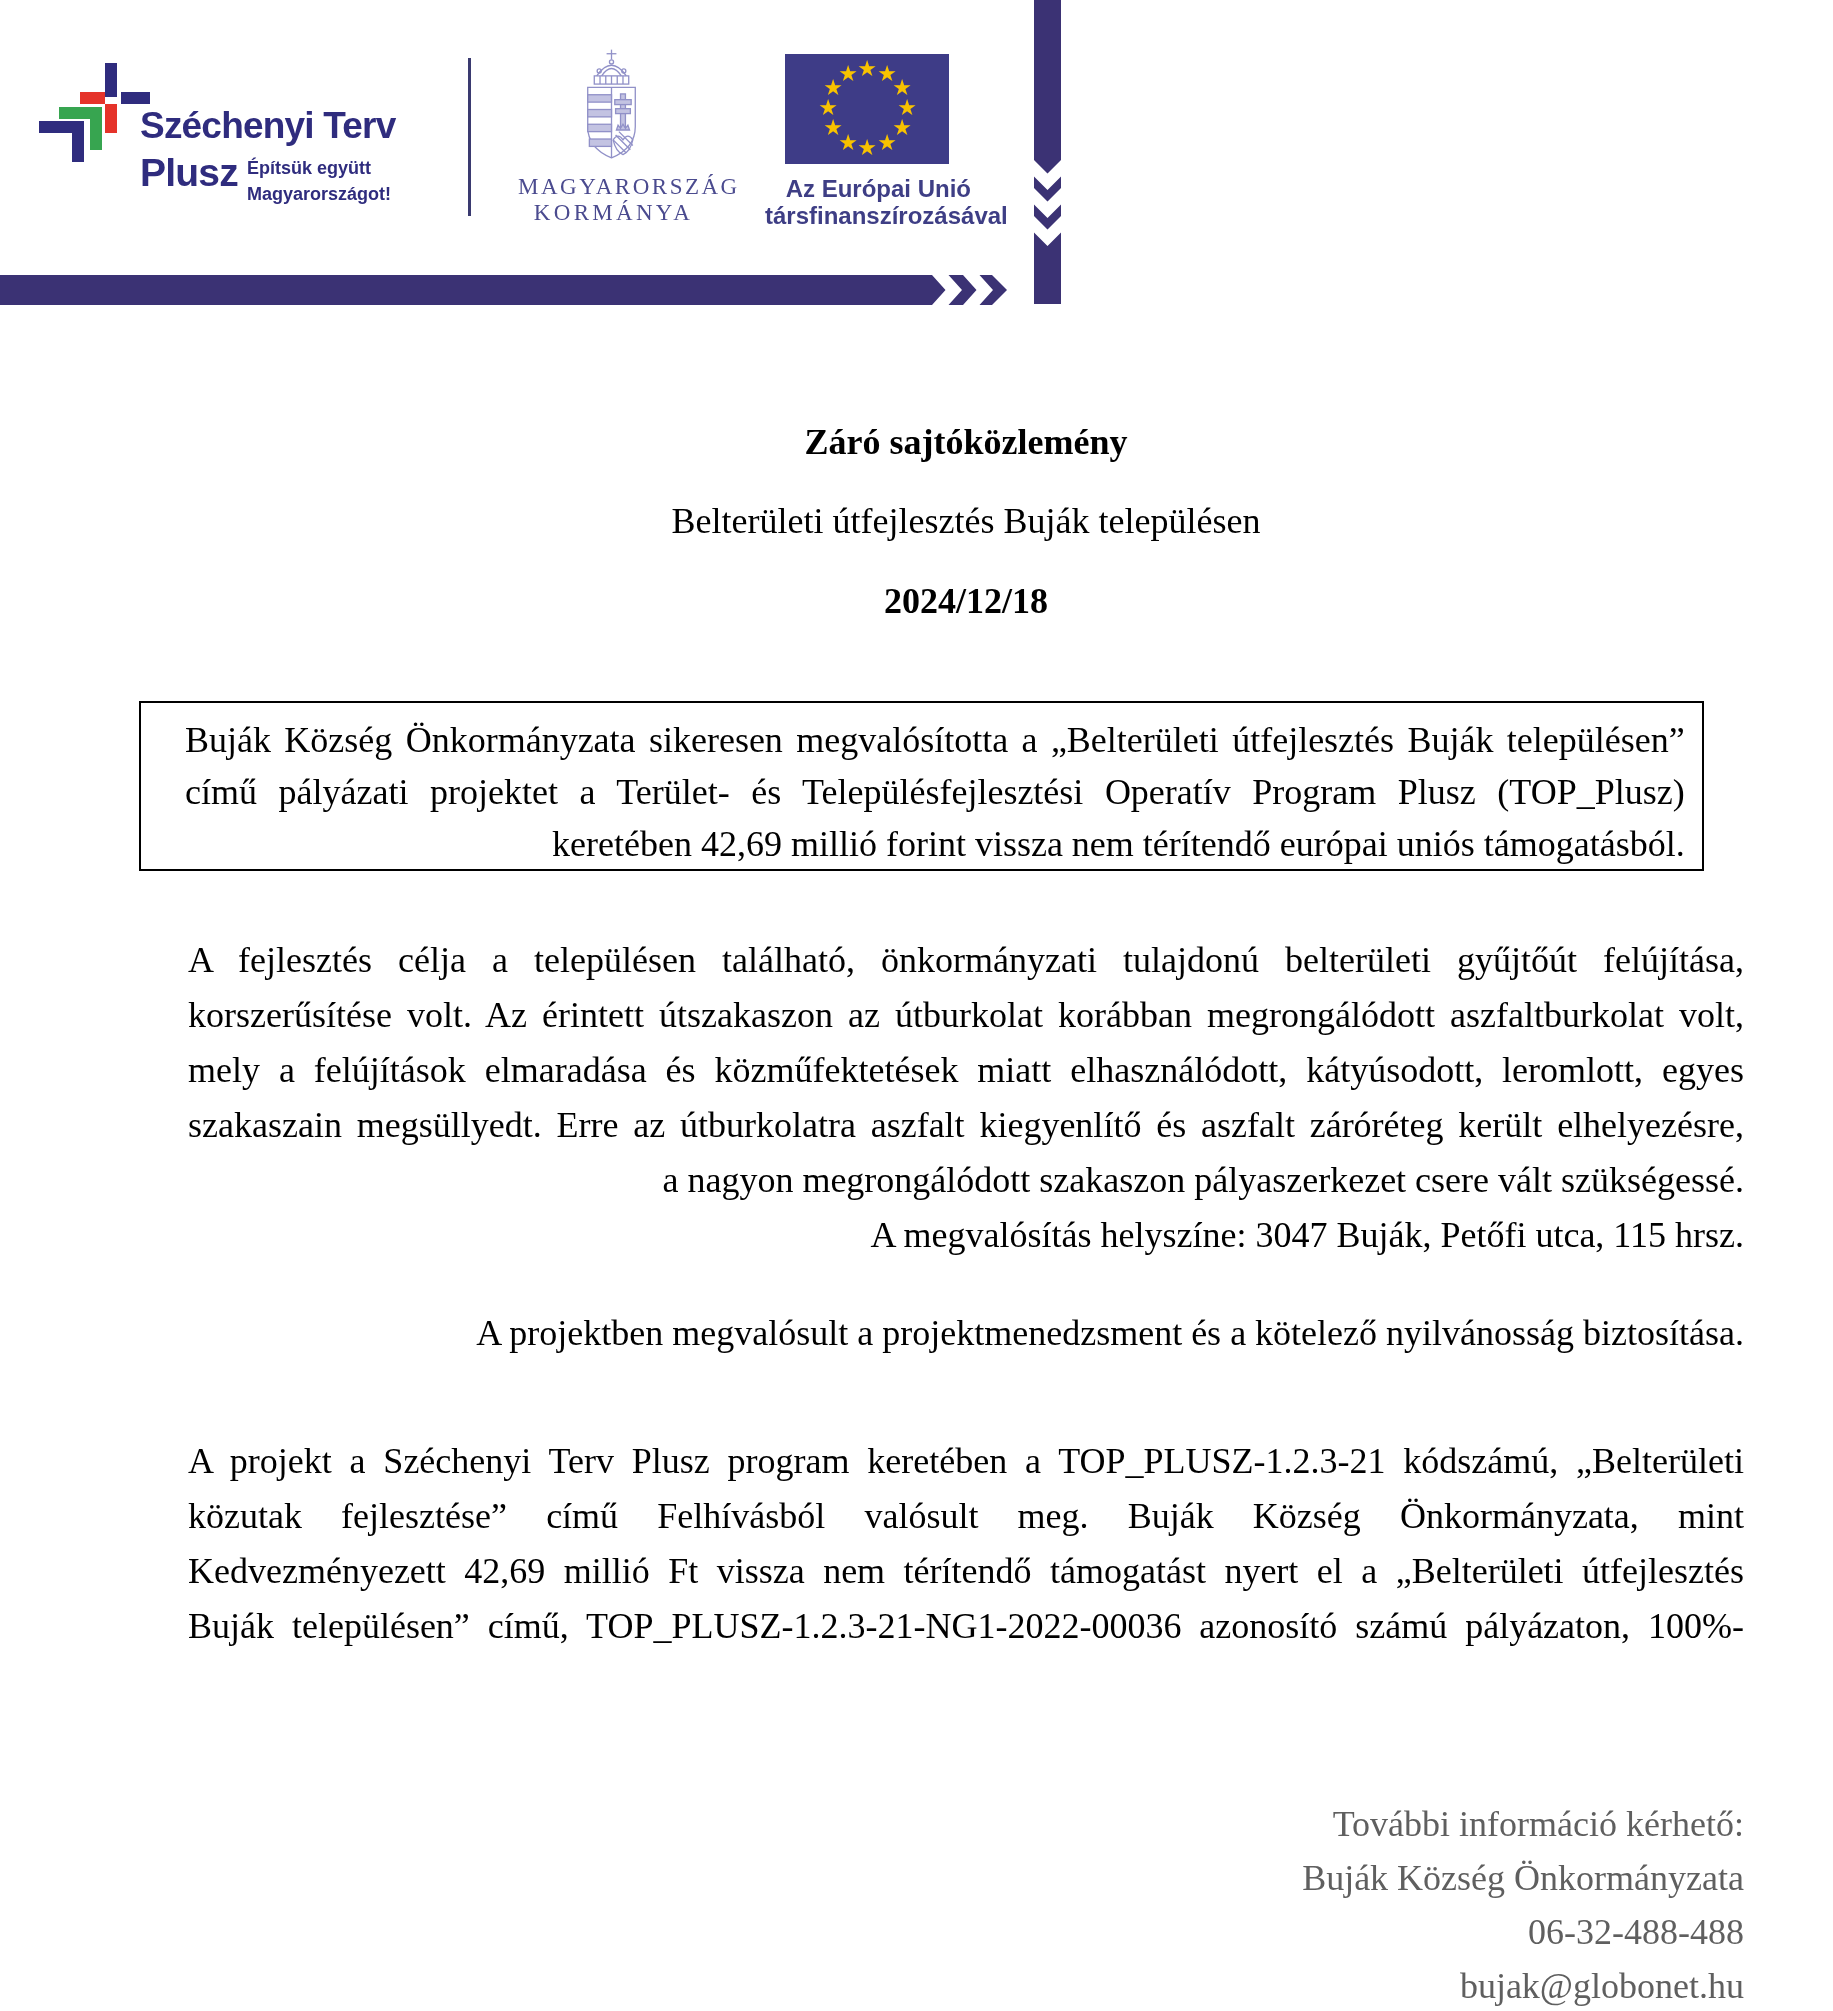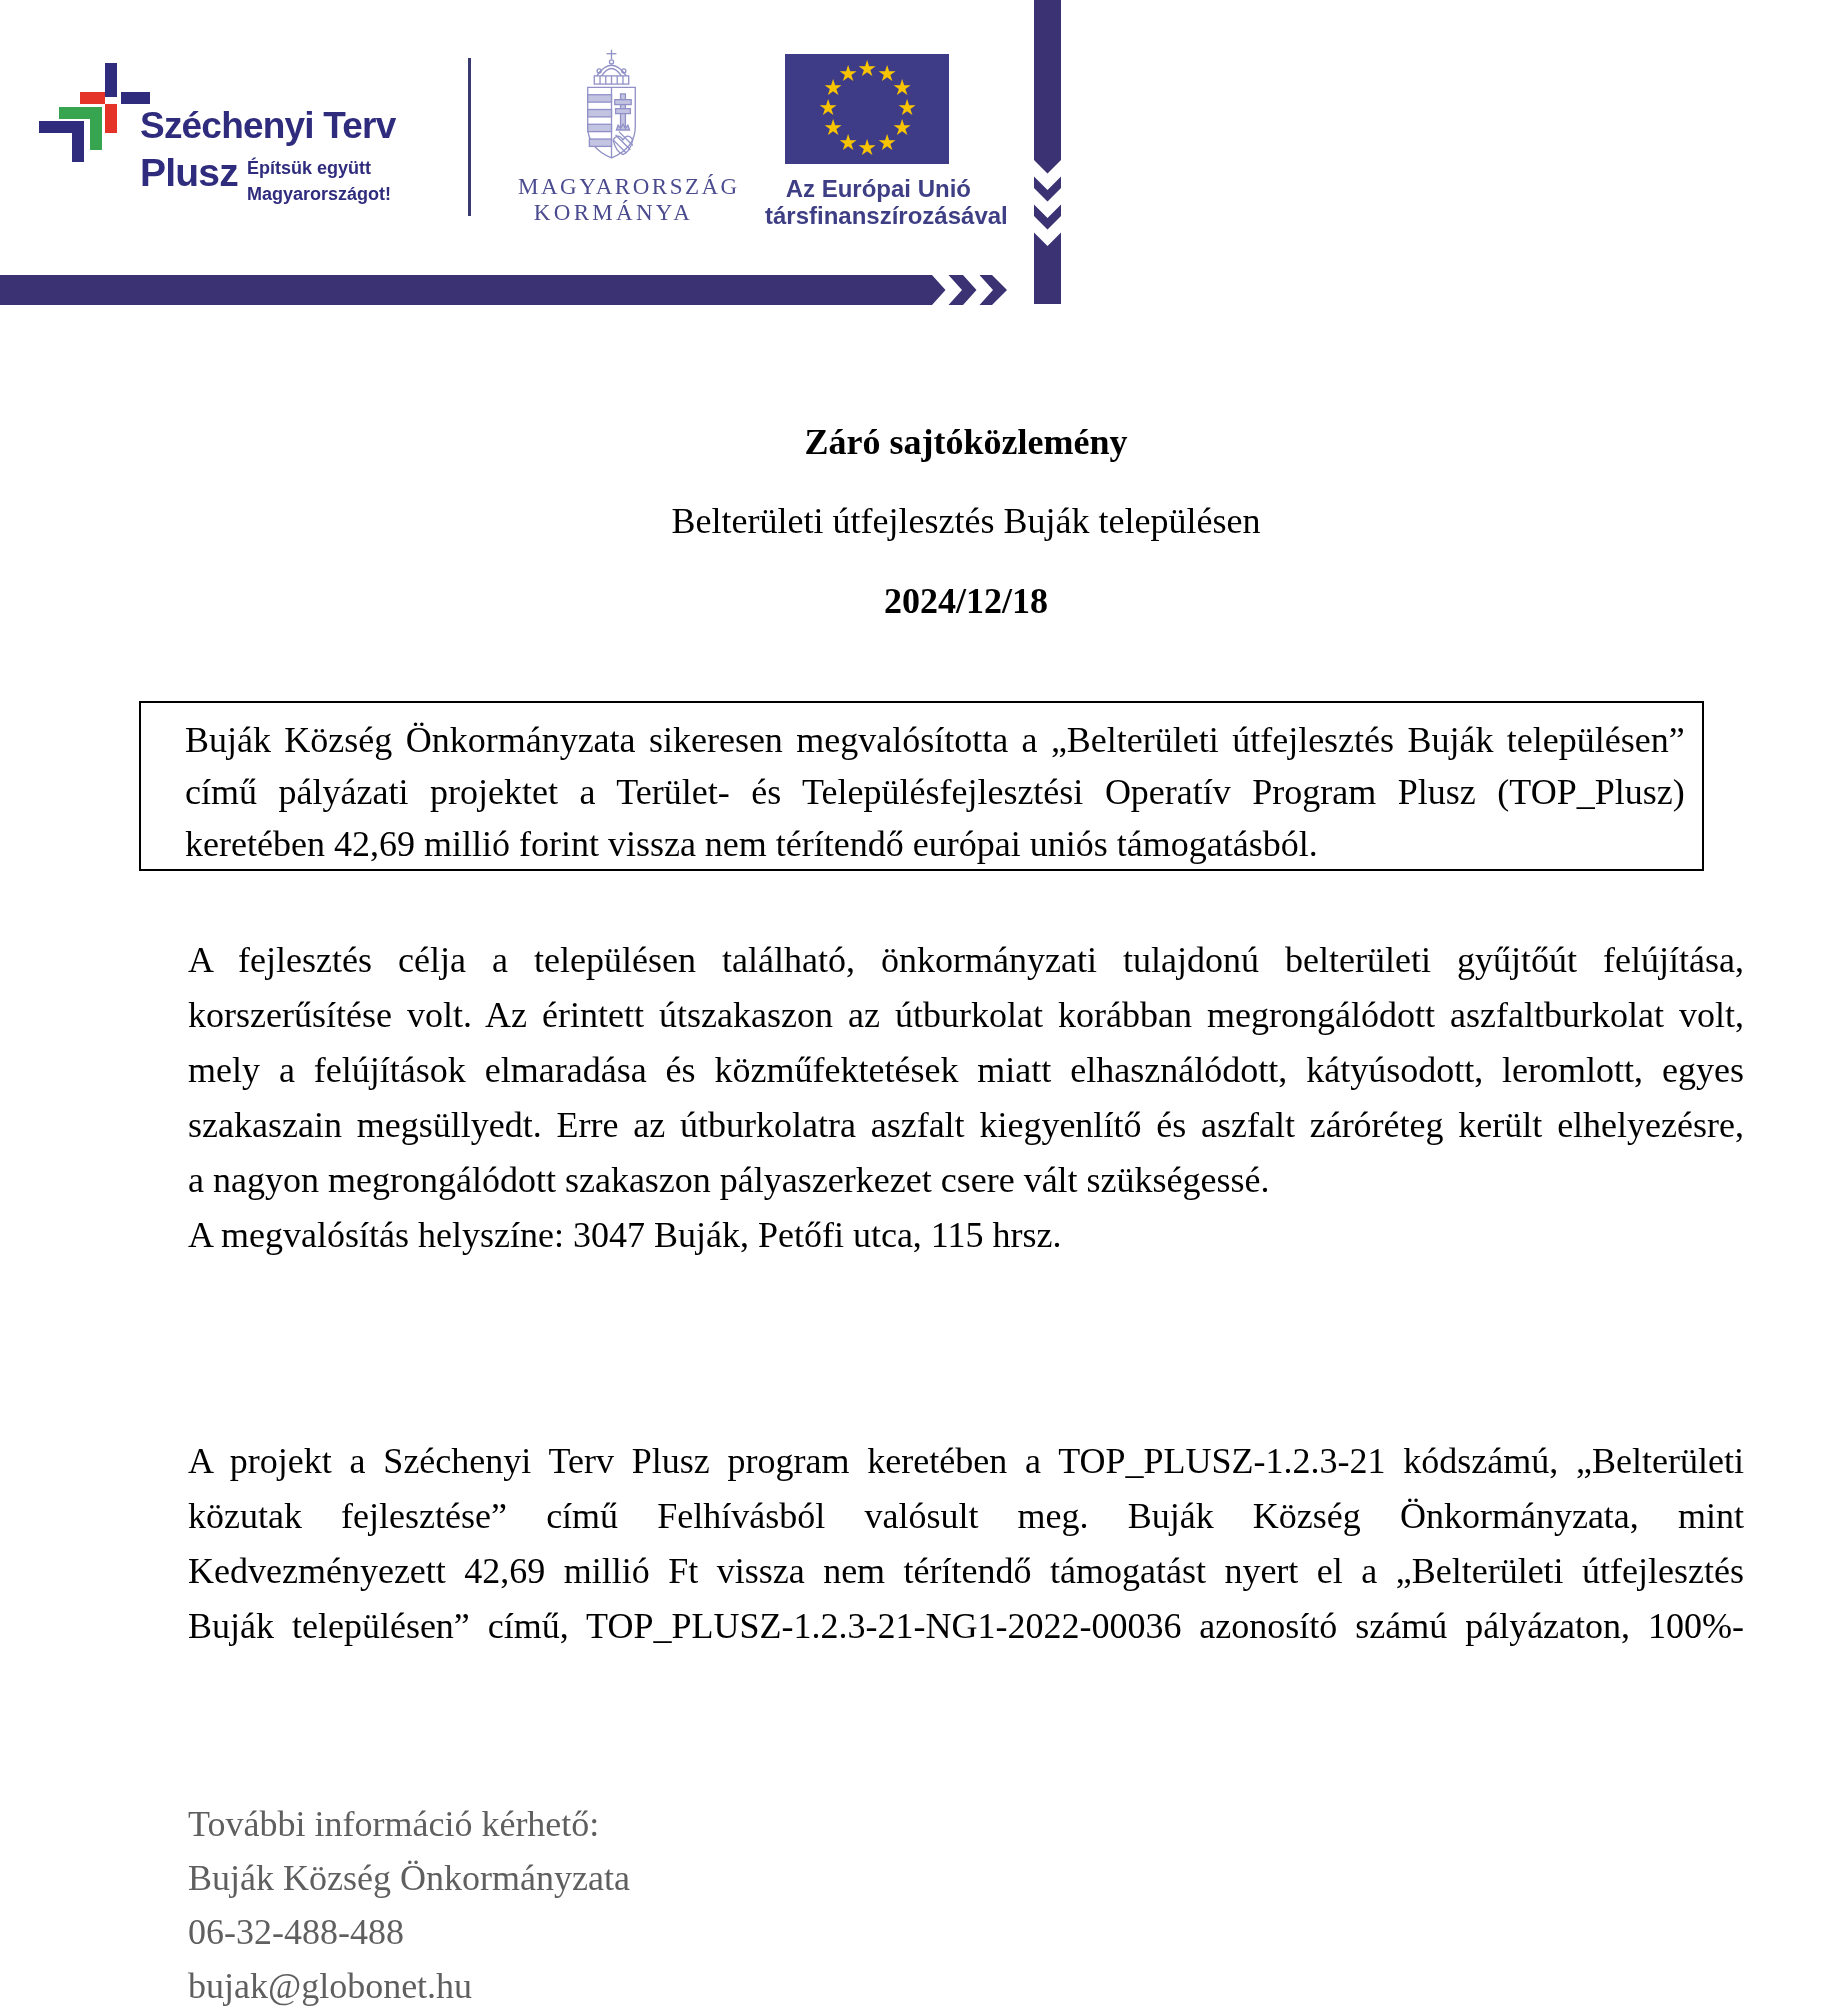--- a/index.html
+++ b/index.html
@@ -42,21 +42,21 @@
   .eucap{position:absolute;left:765px;width:206px;text-align:right;color:#3e3e85;
          font-family:"Liberation Sans",sans-serif;font-size:24px;font-weight:bold;white-space:nowrap;}
 
   
   .doc{position:absolute;left:188px;width:1556px;font-size:36px;line-height:55px;}
   .center{text-align:center;}
   .b{font-weight:bold;}
   .leadbox{position:absolute;left:139px;top:701px;width:1565px;height:170px;border:2.5px solid #000;
            box-sizing:border-box;padding:10.7px 17.3px 0 44px;font-size:36px;line-height:52px;}
   .just{text-align:justify;text-align-last:justify;}
-  .left{text-align:left;}
+  .left{text-align:right;}
   .footer{color:#5f5f5f;}
   .line{white-space:normal;}
 </style>
 </head>
 <body>
 
 <div class="page">
 
   <div>
 
@@ -161,20 +161,23 @@
 
   <div class="doc" style="top:933px;">
     <div class="line just">A fejlesztés célja a településen található, önkormányzati tulajdonú belterületi gyűjtőút felújítása,</div>
     <div class="line just">korszerűsítése volt. Az érintett útszakaszon az útburkolat korábban megrongálódott aszfaltburkolat volt,</div>
     <div class="line just">mely a felújítások elmaradása és közműfektetések miatt elhasználódott, kátyúsodott, leromlott, egyes</div>
     <div class="line just">szakaszain megsüllyedt. Erre az útburkolatra aszfalt kiegyenlítő és aszfalt záróréteg került elhelyezésre,</div>
     <div class="line left">a nagyon megrongálódott szakaszon pályaszerkezet csere vált szükségessé.</div>
     <div class="line left">A megvalósítás helyszíne: 3047 Buják, Petőfi utca, 115 hrsz.</div>
   </div>
 
+  <div class="doc" style="top:1306px;">
+    <div class="line left">A projektben megvalósult a projektmenedzsment és a kötelező nyilvánosság biztosítása.</div>
+  </div>
 
   <div class="doc" style="top:1434px;">
     <div class="line just">A projekt a Széchenyi Terv Plusz program keretében a TOP_PLUSZ-1.2.3-21 kódszámú, „Belterületi</div>
     <div class="line just">közutak fejlesztése” című Felhívásból valósult meg. Buják Község Önkormányzata, mint</div>
     <div class="line just">Kedvezményezett 42,69 millió Ft vissza nem térítendő támogatást nyert el a „Belterületi útfejlesztés</div>
     <div class="line just">Buják településen” című, TOP_PLUSZ-1.2.3-21-NG1-2022-00036 azonosító számú pályázaton, 100%-</div>
   </div>
 
   <div class="doc footer" style="top:1797px;line-height:54px;">
     <div class="line left">További információ kérhető:</div>

